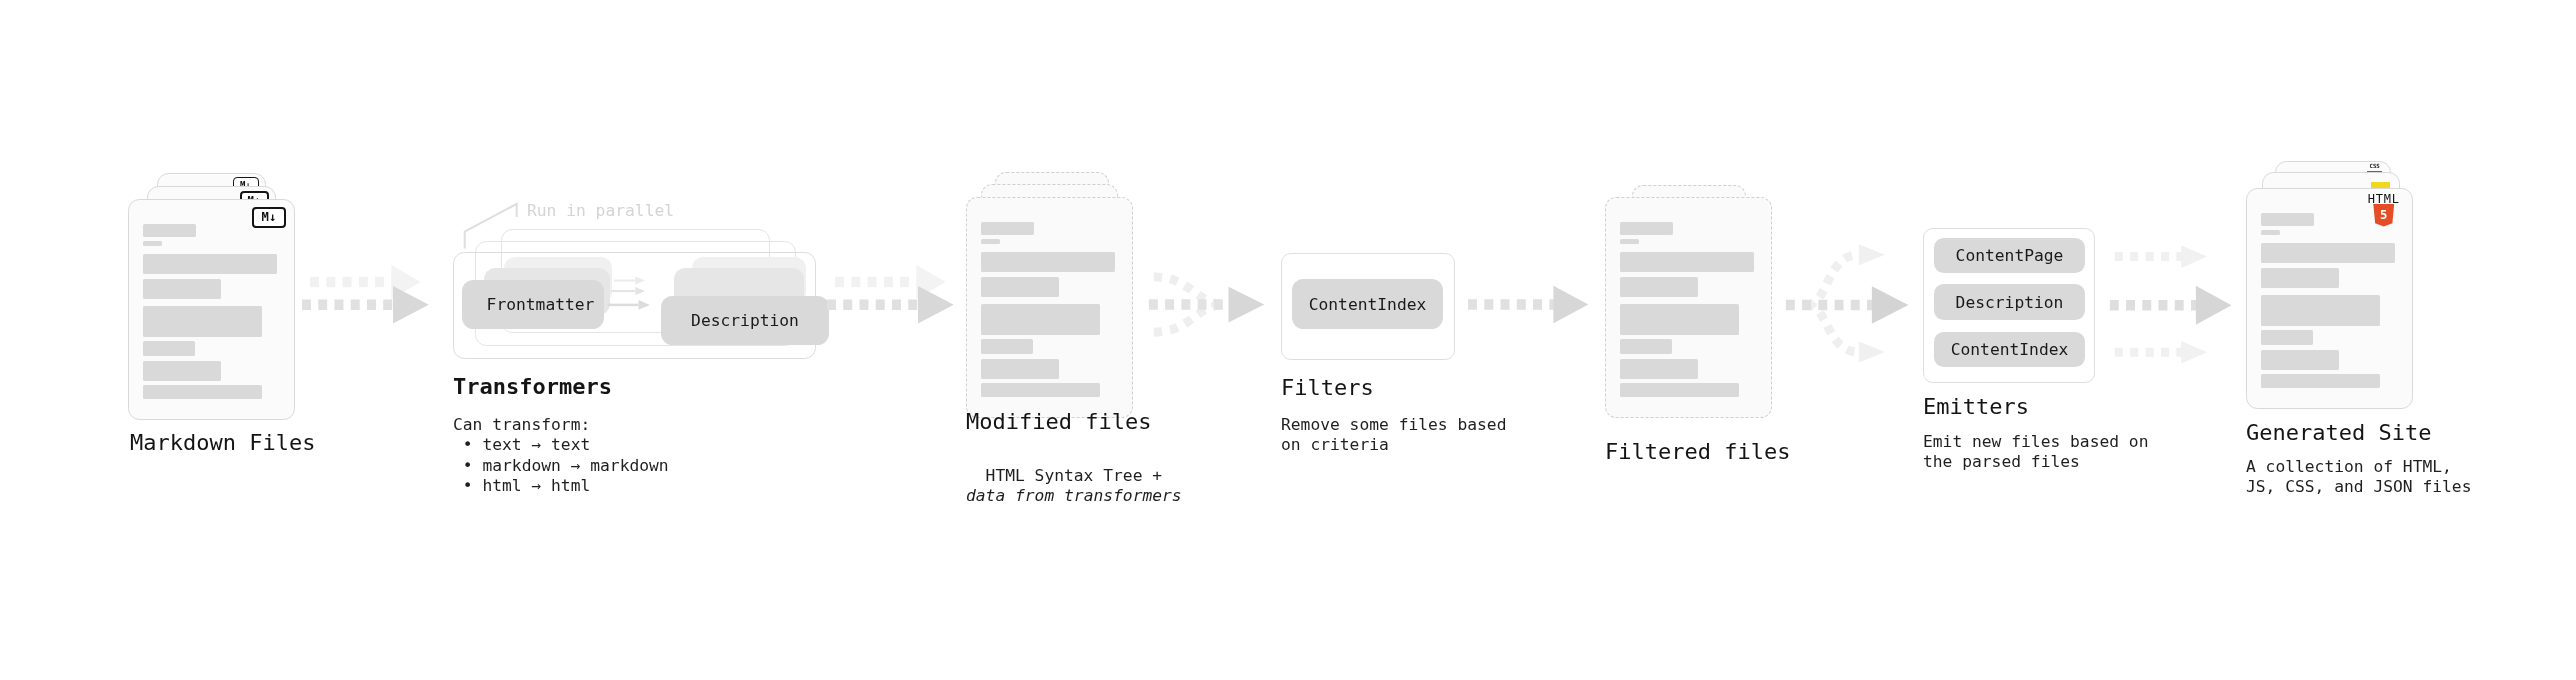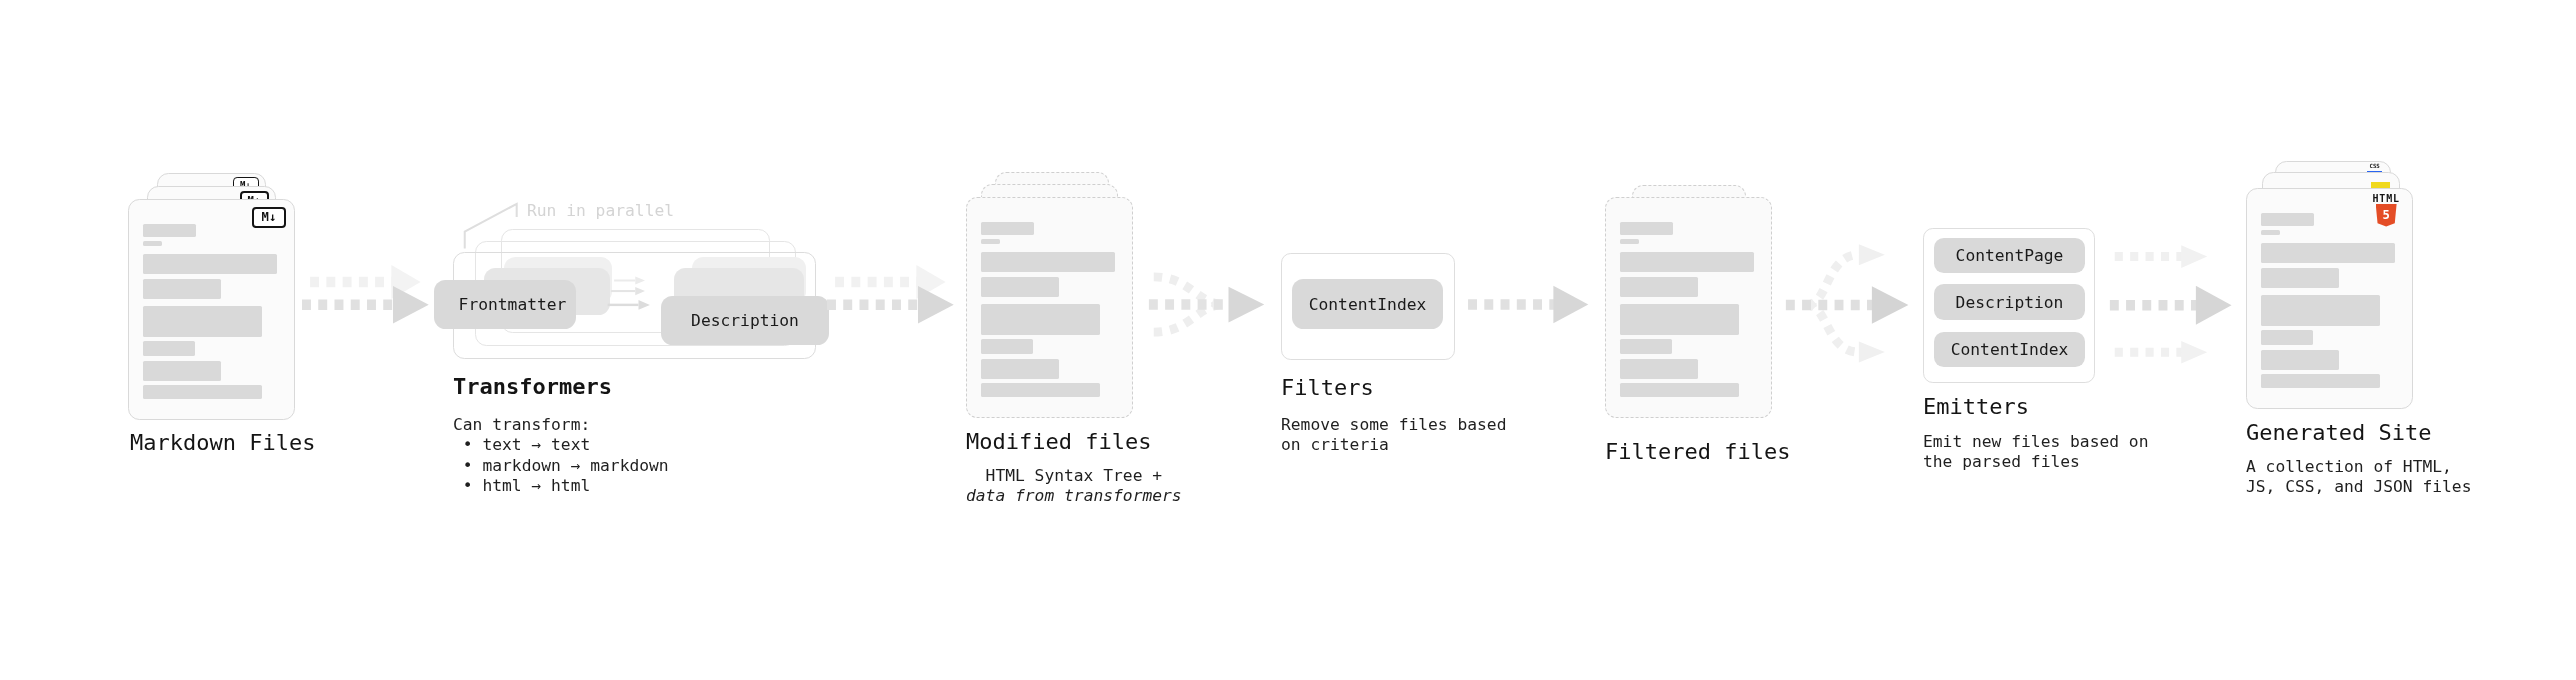--- a/index.html
+++ b/index.html
@@ -21,21 +21,21 @@
   .pill.ghost1{background:#e6e6e6;}
   .pill.ghost2{background:#f0f0f0;}
   .obox{position:absolute;border:1.6px solid #e5e5e5;border-radius:11.4px;box-sizing:border-box;background:transparent;}
   .obox.front{border-color:#dcdcdc;}
   .wbox{position:absolute;border:1.6px solid #dedede;border-radius:9.8px;background:#ffffff;box-sizing:border-box;}
   
   .md-badge{position:absolute;border:2.4px solid #141414;border-radius:4.1px;background:#ffffff;color:#141414;
             font-weight:bold;display:flex;align-items:center;justify-content:center;box-sizing:border-box;}
   
   .h5-badge{position:absolute;display:flex;flex-direction:column;align-items:center;}
-  .h5-word{font-size:10px;font-weight:bold;letter-spacing:0.8px;color:#141414;line-height:8.1px;}
+  .h5-word{font-size:12px;font-weight:normal;letter-spacing:0.8px;color:#141414;line-height:8.1px;}
   .h5-shield{width:21px;height:23px;margin-top:0.8px;background:#e44d26;display:flex;align-items:center;justify-content:center;
              clip-path:polygon(0 0,100% 0,91% 85%,50% 100%,9% 85%);}
   .h5-shield span{color:#ffffff;font-size:12.2px;font-weight:bold;line-height:12.2px;}
   .js-badge{position:absolute;background:#f0d91d;width:18.7px;height:9px;}
   .css-badge{position:absolute;display:flex;flex-direction:column;align-items:center;}
   .css-word{font-size:5.7px;font-weight:bold;color:#141414;line-height:5.7px;}
   .css-bar{width:14.6px;height:2.4px;background:#2965f1;margin-top:0.8px;}
   svg.arrow{position:absolute;overflow:visible;}
 </style>
 </head>
@@ -78,21 +78,21 @@
     <div class="obox" style="left:475px;top:241px;width:321px;height:105px;"></div>
     <div class="obox front" style="left:453px;top:252px;width:363px;height:107px;"></div>
 
     <svg class="arrow" style="left:455px;top:198px;" width="69" height="54" viewBox="0 0 85 66">
       <polyline points="12,62 12,41 76,7 76,23" stroke="#dedede" stroke-width="2.5" fill="none"></polyline>
     </svg>
     <div class="annotation" style="left:527px;top:201px;">Run in parallel</div>
 
     <div class="pill ghost2" style="left:504px;top:257px;width:108px;height:46px;"></div>
     <div class="pill ghost1" style="left:484px;top:268px;width:126px;height:47px;"></div>
-    <div class="pill" style="left:434px;top:280px;width:142px;height:49px;padding-left:15px;">Frontmatter</div>
+    <div class="pill" style="left:462px;top:280px;width:142px;height:49px;padding-left:15px;">Frontmatter</div>
 
     <svg class="arrow" style="left:606px;top:273px;" width="52" height="41" viewBox="0 0 64 50">
       <line x1="10" y1="9" x2="36" y2="9" stroke="#ebebeb" stroke-width="2.5"></line>
       <polygon points="36,4 36,14 48,9" fill="#ebebeb"></polygon>
       <line x1="6" y1="22" x2="36" y2="22" stroke="#e4e4e4" stroke-width="2.5"></line>
       <polygon points="36,17 36,27 48,22" fill="#e4e4e4"></polygon>
       <line x1="2" y1="39" x2="40" y2="39" stroke="#dcdcdc" stroke-width="3"></line>
       <polygon points="40,33 40,45 54,39" fill="#dcdcdc"></polygon>
     </svg>
 
@@ -124,21 +124,21 @@
           <div class="bar" style="left: 14px; top: 24.4px; width: 53px; height: 12.2px;"></div>
           <div class="bar" style="left: 14px; top: 41px; width: 18.7px; height: 4.9px;"></div>
           <div class="bar" style="left: 14px; top: 54px; width: 134px; height: 19.5px;"></div>
           <div class="bar" style="left: 14px; top: 79px; width: 78px; height: 19.5px;"></div>
           <div class="bar" style="left: 14px; top: 106px; width: 119px; height: 31px;"></div>
           <div class="bar" style="left: 14px; top: 141px; width: 52px; height: 14.6px;"></div>
           <div class="bar" style="left: 14px; top: 161px; width: 78px; height: 19.5px;"></div>
           <div class="bar" style="left: 14px; top: 185px; width: 119px; height: 14px;"></div>
         </div>
     </div>
-    <div class="node-title" style="left:966px;top:430px;text-align:center;">Modified files</div>
+    <div class="node-title" style="left:966px;top:410px;text-align:center;">Modified files</div>
     <div class="caption" style="left:966px;top:466px;">
       <span style="display:block;text-align:center;">HTML Syntax Tree +</span>
       <span style="display:block;font-style:italic;">data from transformers</span>
     </div>
   </div>
 
   <svg class="arrow" style="left:1144px;top:272px;" width="130" height="65" viewBox="0 0 160 80">
     <path d="M 12 6 C 58 6, 64 40, 100 40" stroke="#eeeeee" stroke-width="11" stroke-dasharray="10 10" fill="none"></path>
     <path d="M 12 74 C 58 74, 64 40, 100 40" stroke="#eeeeee" stroke-width="11" stroke-dasharray="10 10" fill="none"></path>
     <line x1="6" y1="40" x2="112" y2="40" stroke="#e2e2e2" stroke-width="13" stroke-dasharray="11 9"></line>

